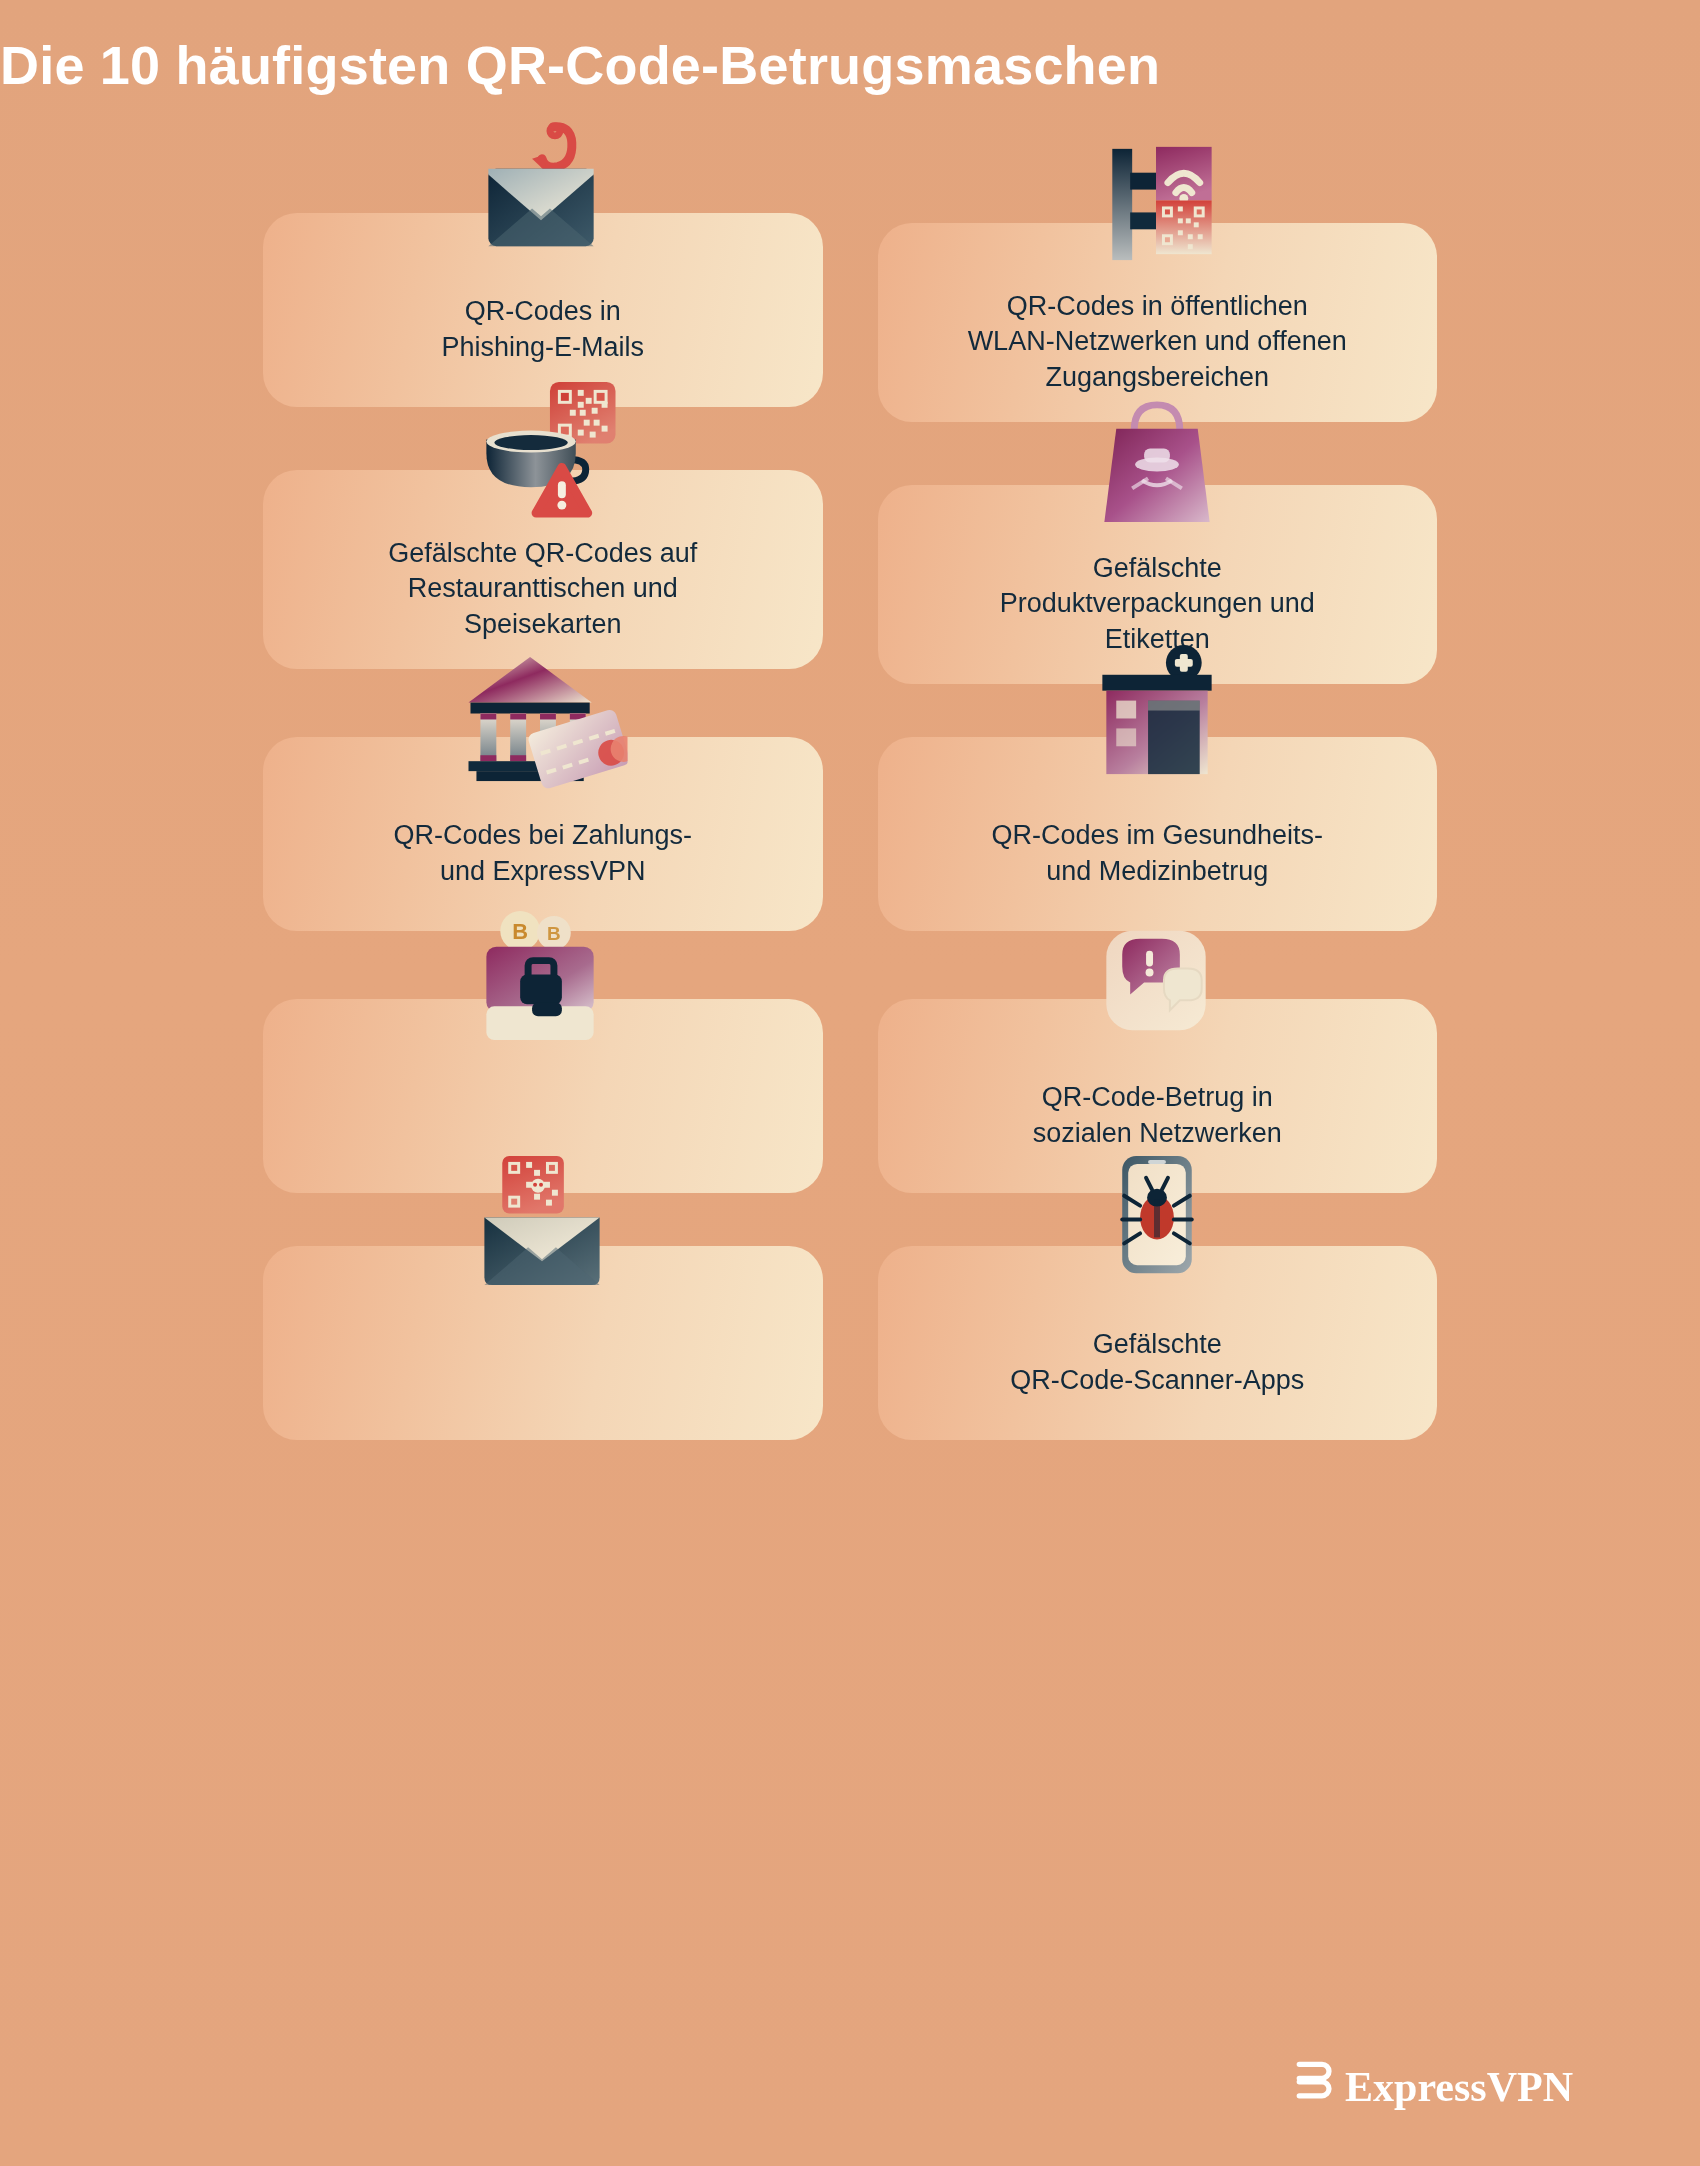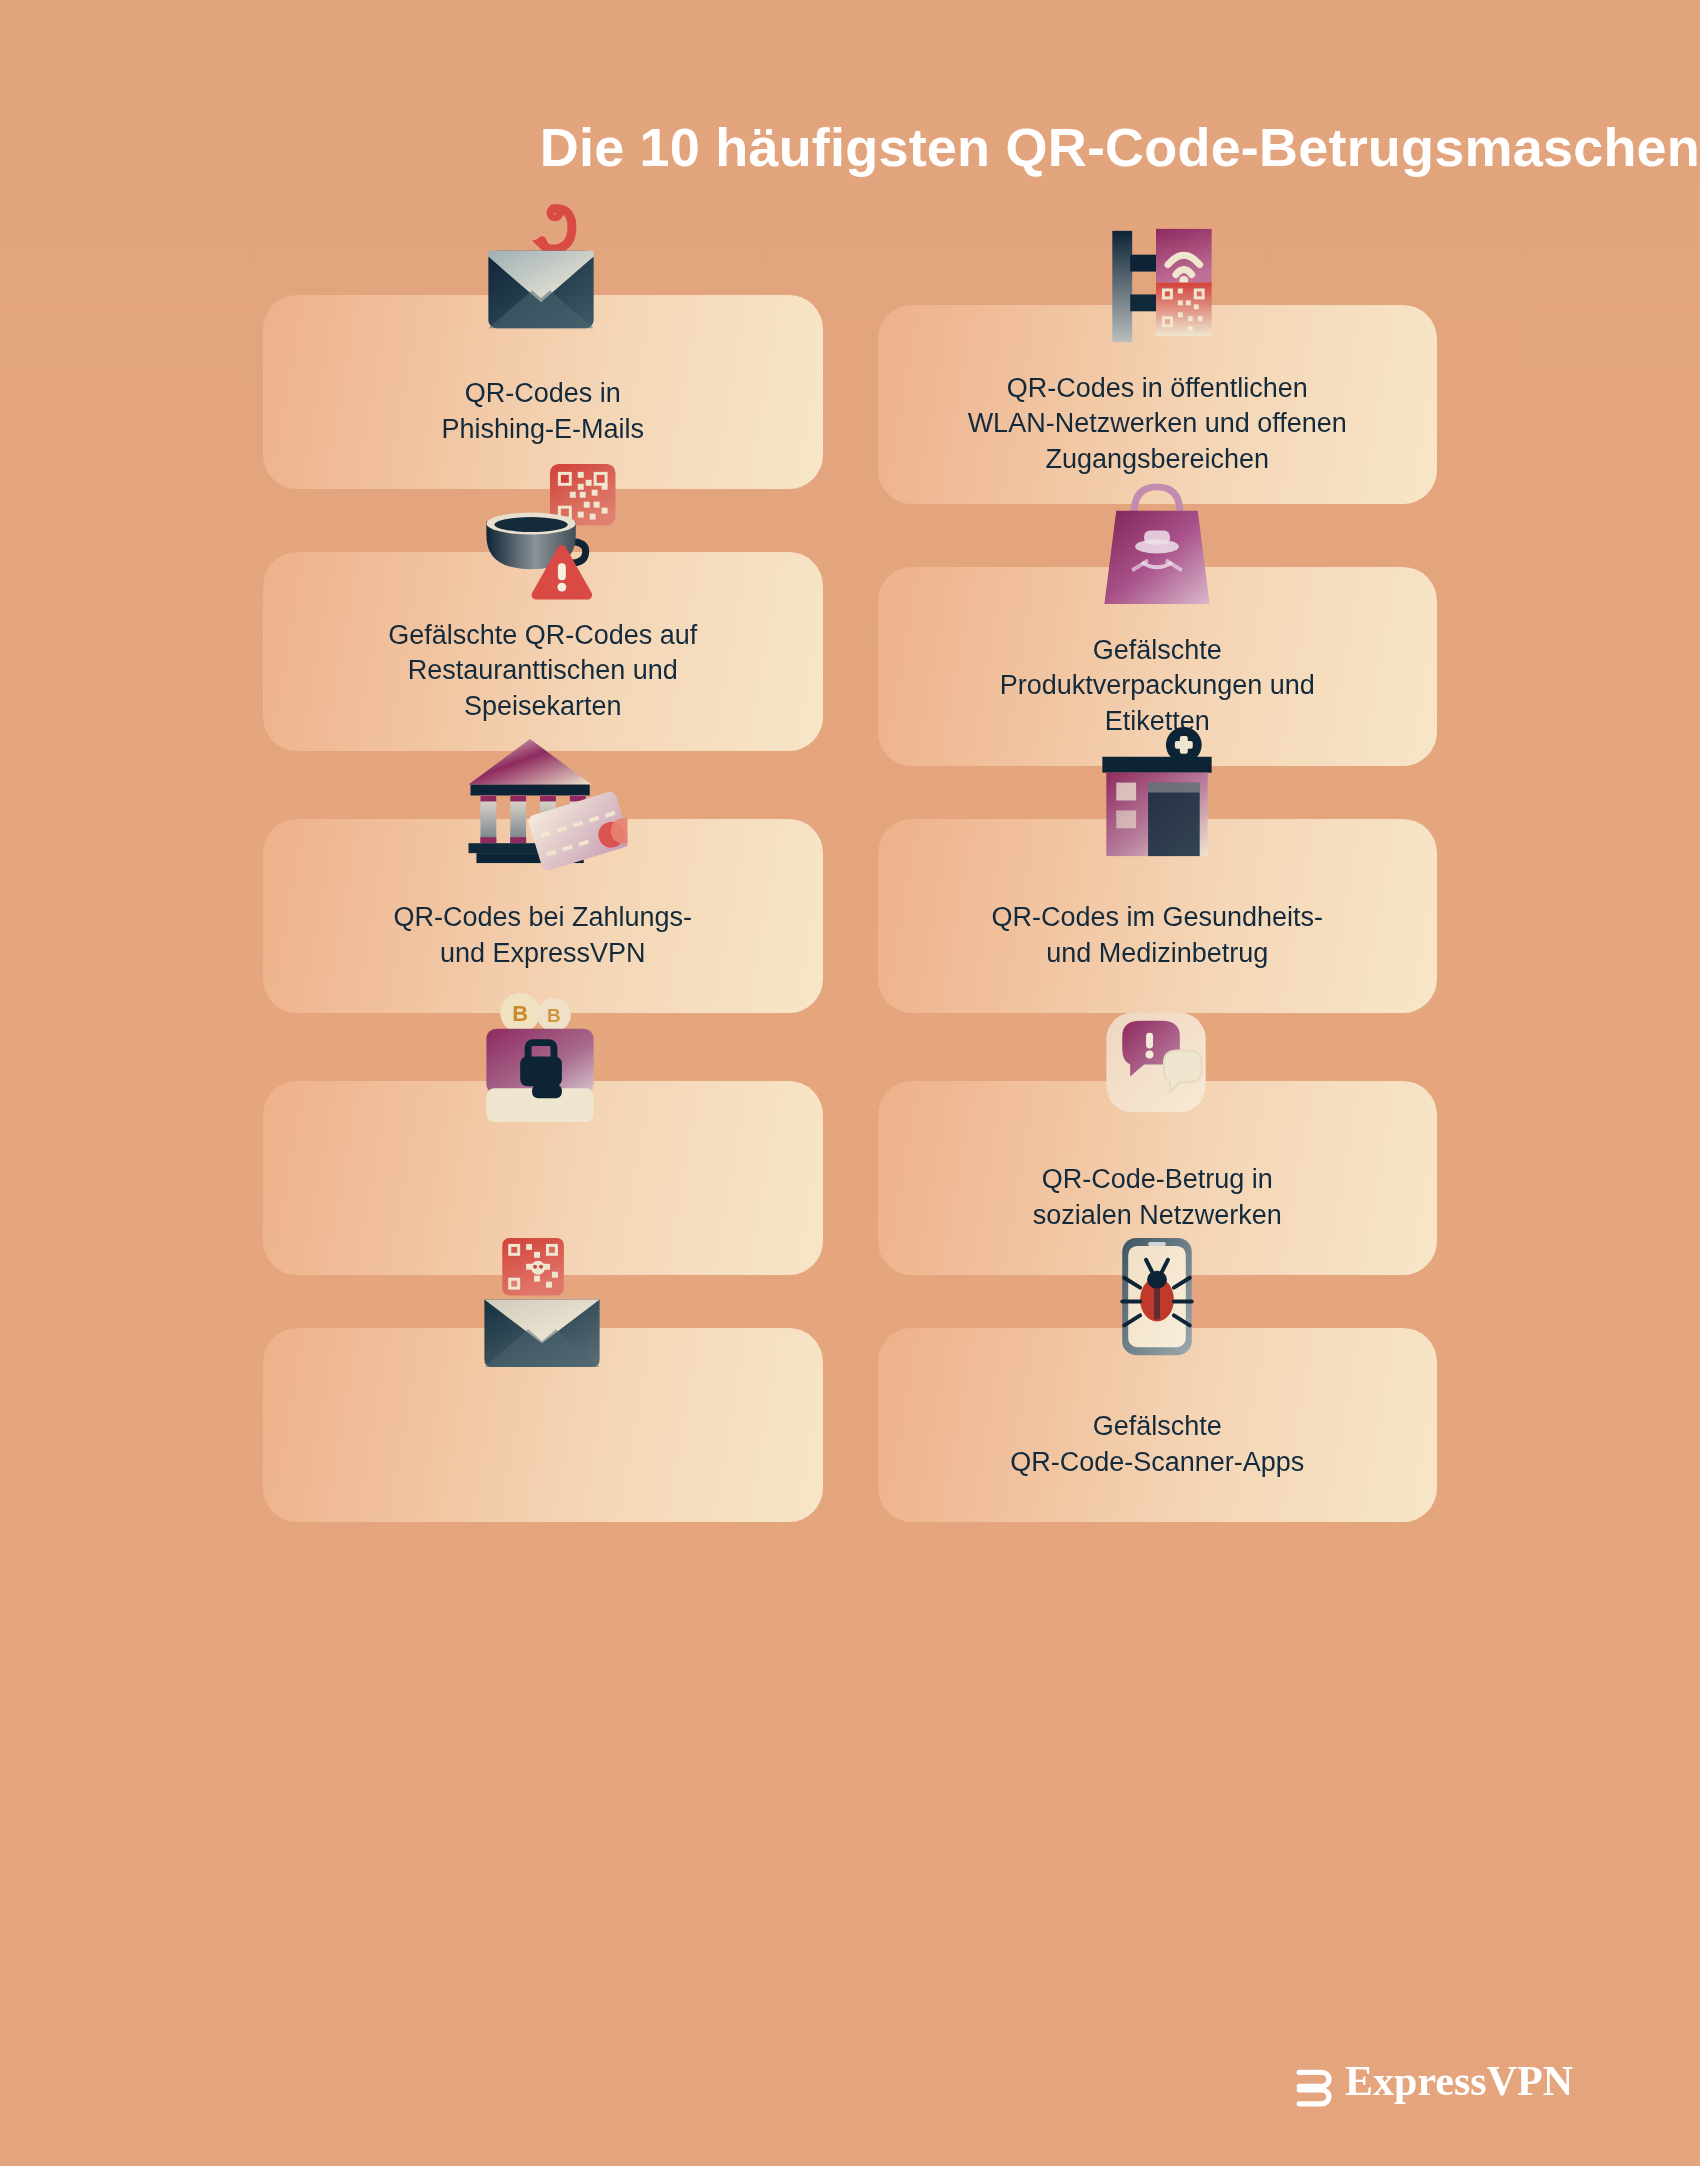--- a/index.html
+++ b/index.html
@@ -19,22 +19,21 @@
     width: 1700px;
     height: 2166px;
     background: linear-gradient(180deg, #e2a47d 0%, #e5a67e 45%, #e4a57e 100%);
     box-sizing: border-box;
     padding: 0;
   }
 
   
   .title-wrap {
     width: 100%;
-    text-align: right;
-    padding-top: 82px;
+    text-align: left;
   }
   .title {
     display: inline-block;
     color: #ffffff;
     font-size: 54px;
     font-weight: 700;
     letter-spacing: 0.2px;
     line-height: 1.1;
     font-family: "Liberation Sans", sans-serif;
   }
@@ -92,23 +91,23 @@
     height: 149px;
     z-index: 3;
     pointer-events: none;
   }
   .icon-holder svg { display: block; width: 100%; height: 100%; }
 
   
   .footer {
     position: absolute;
     right: 127px;
-    bottom: 50px;
+    bottom: 58px;
     display: flex;
-    align-items: flex-start;
+    align-items: flex-end;
     gap: 2px;
   }
   .logo-mark { width: 56px; height: 56px; }
   .logo-text {
     color: #ffffff;
     font-family: "Liberation Serif", serif;
     font-size: 42px;
     font-weight: 700;
     letter-spacing: 0px;
     line-height: 1;

